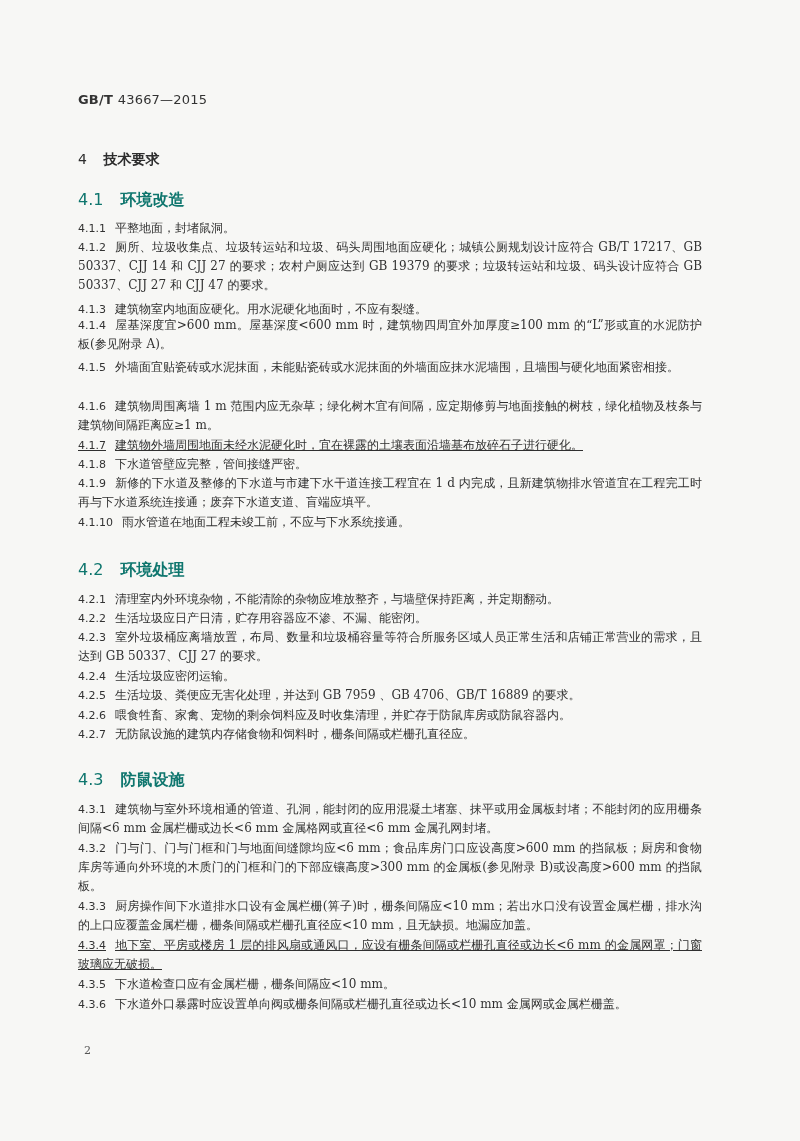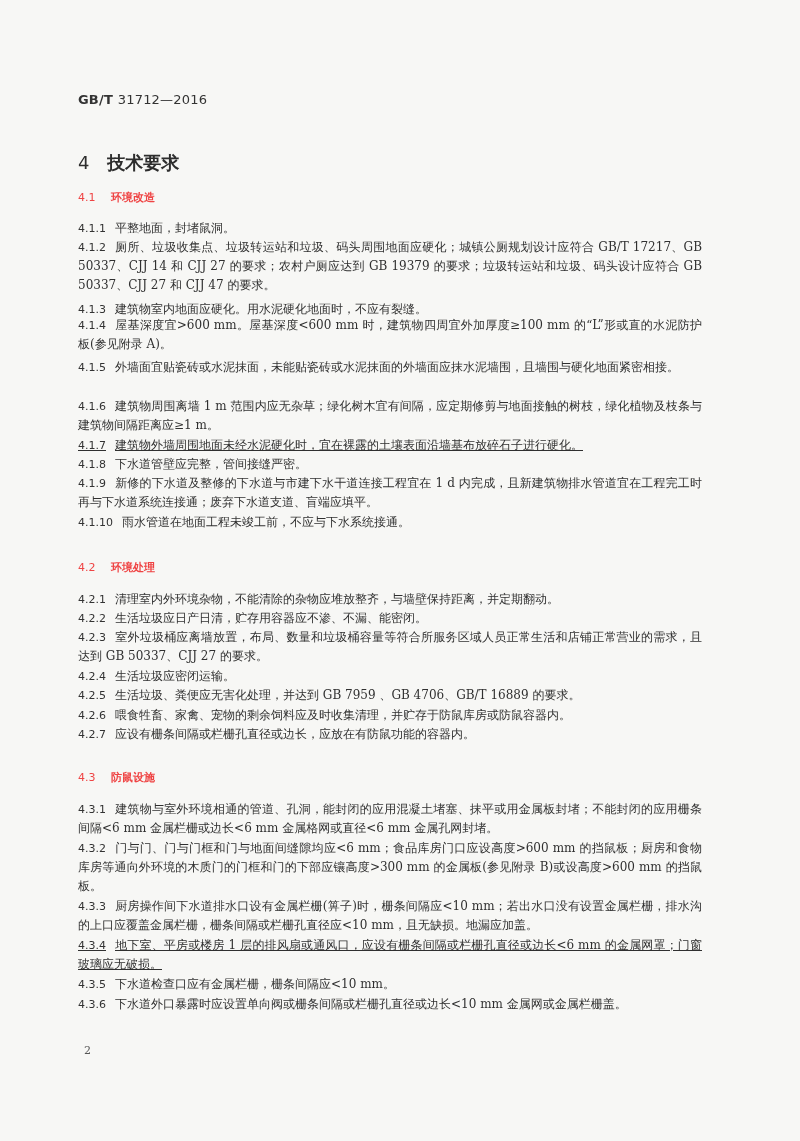--- a/index.html
+++ b/index.html
@@ -9,25 +9,25 @@
   }
   .page { position: absolute; left: 78px; top: 0; width: 624px; }
   .std-header {
     position: absolute; top: 92px; left: 0;
     font-family: "DejaVu Sans", "Liberation Sans", sans-serif; font-weight: bold; font-size: 13px; color: #333;
     letter-spacing: 0.2px;
   }
   .std-header .num { font-weight: normal; }
   .h1 {
     position: absolute; left: 0; top: 151px;
-    font-family: "DejaVu Sans", "Liberation Sans", sans-serif; font-size: 18px; color: #2d2d2d;
+    font-family: "DejaVu Sans", "Liberation Sans", sans-serif; font-size: 14px; color: #2d2d2d;
   }
   .h2 {
     position: absolute; left: 0;
-    font-family: "DejaVu Sans", "Liberation Sans", sans-serif; font-size: 11px; color: #ef4444;
+    font-family: "DejaVu Sans", "Liberation Sans", sans-serif; font-size: 16px; color: #0f766e;
   }
   .h1 .n, .h2 .n { display: inline-block; margin-right: 12px; }
   .h2 .t, .h1 .t { font-weight: bold; }
   .clause {
     position: absolute; left: 0; width: 624px;
     font-size: 12px; line-height: 19.2px; color: #303030;
     text-align: justify;
   }
   .clause .n {
     font-family: "DejaVu Sans", "Liberation Sans", sans-serif; font-size: 11px;
@@ -38,21 +38,21 @@
     font-size: 11px; color: #555;
   }
 </style>
 </head>
 <body>
 
 <div class="page">
 
   <div class="std-header">
     <span>GB/T</span>
-    <span class="num">31712—2016</span>
+    <span class="num">43667—2015</span>
   </div>
 
   <div class="h1">
     <span class="n">4</span>
     <span class="t">技术要求</span>
   </div>
 
   <div class="h2" style="top:190px;">
     <span class="n">4.1</span>
     <span class="t">环境改造</span>
@@ -73,21 +73,21 @@
     <span class="n">4.2</span>
     <span class="t">环境处理</span>
   </div>
 
   <div class="clause" style="top:590px;"><span class="n">4.2.1</span><span>清理室内外环境杂物，不能清除的杂物应堆放整齐，与墙壁保持距离，并定期翻动。</span></div>
   <div class="clause" style="top:609px;"><span class="n">4.2.2</span><span>生活垃圾应日产日清，贮存用容器应不渗、不漏、能密闭。</span></div>
   <div class="clause" style="top:628px;"><span class="n">4.2.3</span><span>室外垃圾桶应离墙放置，布局、数量和垃圾桶容量等符合所服务区域人员正常生活和店铺正常营业的需求，且达到 GB 50337、CJJ 27 的要求。</span></div>
   <div class="clause" style="top:667px;"><span class="n">4.2.4</span><span>生活垃圾应密闭运输。</span></div>
   <div class="clause" style="top:686px;"><span class="n">4.2.5</span><span>生活垃圾、粪便应无害化处理，并达到 GB 7959 、GB 4706、GB/T 16889 的要求。</span></div>
   <div class="clause" style="top:706px;"><span class="n">4.2.6</span><span>喂食牲畜、家禽、宠物的剩余饲料应及时收集清理，并贮存于防鼠库房或防鼠容器内。</span></div>
-  <div class="clause" style="top:725px;"><span class="n">4.2.7</span><span>应设有栅条间隔或栏栅孔直径或边长，应放在有防鼠功能的容器内。</span></div>
+  <div class="clause" style="top:725px;"><span class="n">4.2.7</span><span>无防鼠设施的建筑内存储食物和饲料时，栅条间隔或栏栅孔直径应。</span></div>
 
   <div class="h2" style="top:770px;">
     <span class="n">4.3</span>
     <span class="t">防鼠设施</span>
   </div>
 
   <div class="clause" style="top:800px;"><span class="n">4.3.1</span><span>建筑物与室外环境相通的管道、孔洞，能封闭的应用混凝土堵塞、抹平或用金属板封堵；不能封闭的应用栅条间隔&lt;6 mm 金属栏栅或边长&lt;6 mm 金属格网或直径&lt;6 mm 金属孔网封堵。</span></div>
   <div class="clause" style="top:839px;"><span class="n">4.3.2</span><span>门与门、门与门框和门与地面间缝隙均应&lt;6 mm；食品库房门口应设高度&gt;600 mm 的挡鼠板；厨房和食物库房等通向外环境的木质门的门框和门的下部应镶高度&gt;300 mm 的金属板(参见附录 B)或设高度&gt;600 mm 的挡鼠板。</span></div>
   <div class="clause" style="top:897px;"><span class="n">4.3.3</span><span>厨房操作间下水道排水口设有金属栏栅(箅子)时，栅条间隔应&lt;10 mm；若出水口没有设置金属栏栅，排水沟的上口应覆盖金属栏栅，栅条间隔或栏栅孔直径应&lt;10 mm，且无缺损。地漏应加盖。</span></div>
   <div class="clause" style="top:936px;text-decoration:underline;"><span class="n">4.3.4</span><span>地下室、平房或楼房 1 层的排风扇或通风口，应设有栅条间隔或栏栅孔直径或边长&lt;6 mm 的金属网罩；门窗玻璃应无破损。</span></div>

